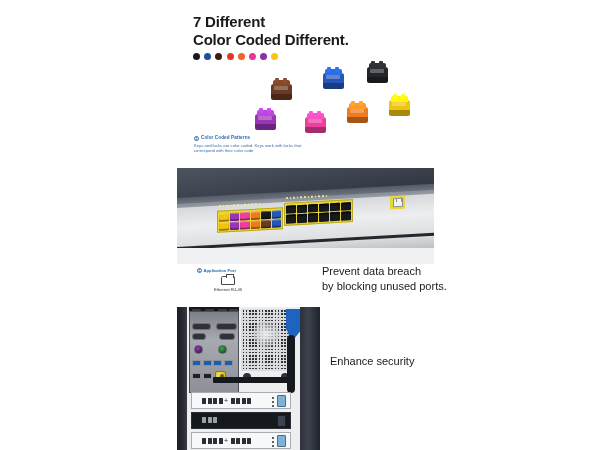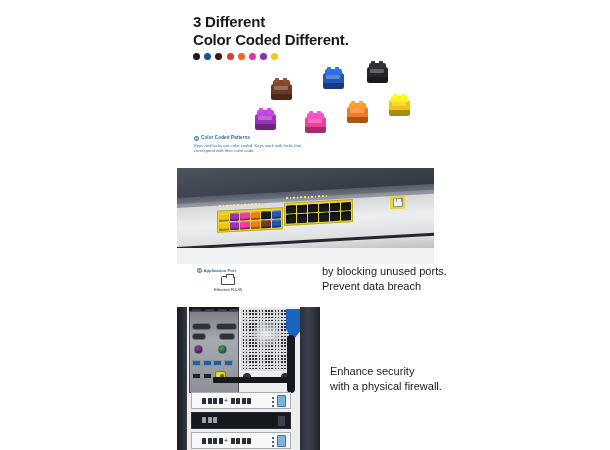--- a/index.html
+++ b/index.html
@@ -457,31 +457,31 @@
   .card-dots {
     position:absolute; right: 16px; top: 4px;
     display:flex; flex-direction:column; gap:2px;
   }
   .card-dots i { display:block; width:2px;height:2px;background:#2a2e34;border-radius:50%;}
 
   
   #pc-caption {
     position: absolute;
     left: 330px;
-    top: 364px;
+    top: 354px;
     width: 220px;
   }
 </style>
 </head>
 <body>
 
 <div id="page">
 
   <div id="headline-block">
-    <div class="headline-line">3 Different</div>
+    <div class="headline-line">7 Different</div>
     <div class="headline-line">Color Coded Different.</div>
   </div>
 
   <div id="dot-row">
       <span class="dot" style="background: rgb(26, 26, 26);"></span>
       <span class="dot" style="background: rgb(28, 79, 156);"></span>
       <span class="dot" style="background: rgb(61, 26, 18);"></span>
       <span class="dot" style="background: rgb(224, 57, 43);"></span>
       <span class="dot" style="background: rgb(240, 101, 42);"></span>
       <span class="dot" style="background: rgb(232, 51, 155);"></span>
@@ -622,22 +622,22 @@
   <div id="app-port-legend">
     <div id="app-port-title">
       <span class="circnum">1</span>
       <span>Application Port</span>
     </div>
     <div class="legend-icon"></div>
     <div id="app-port-sub">Ethernet RJ-45</div>
   </div>
 
   <div id="switch-caption">
+    <div class="caption-line">Prevent data breach</div>
     <div class="caption-line">by blocking unused ports.</div>
-    <div class="caption-line">Prevent data breach</div>
   </div>
 
   <div id="pc-photo">
     <div class="pc-darkleft"></div>
     <div class="pc-body"></div>
     <div class="pc-rightcol"></div>
 
     <div class="io-top-black">
       <i style="left:3px"></i>
         <i style="left:16px"></i>
@@ -720,16 +720,15 @@
           <i></i>
           <i></i>
           <i></i>
         </div>
       <div class="card-right"></div>
     </div>
   </div>
 
   <div id="pc-caption">
     <div class="caption-line">Enhance security</div>
-    <div class="caption-line">with a physical firewall.</div>
   </div>
 
 </div>
 
 </body></html>

